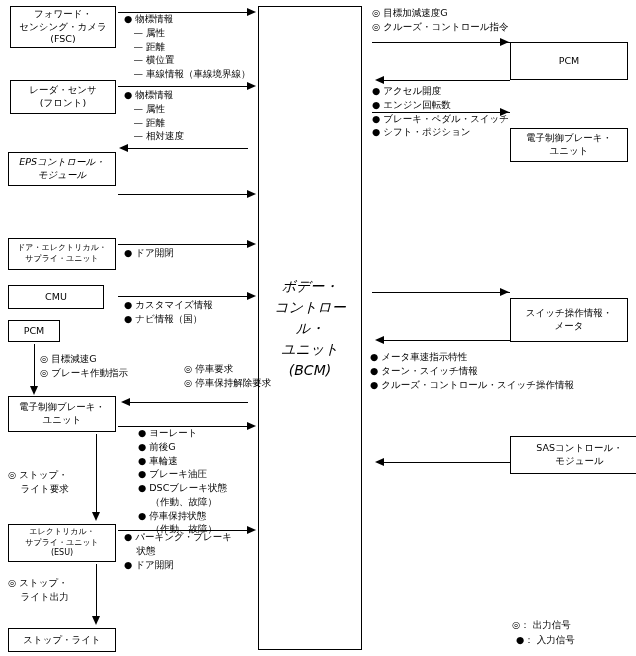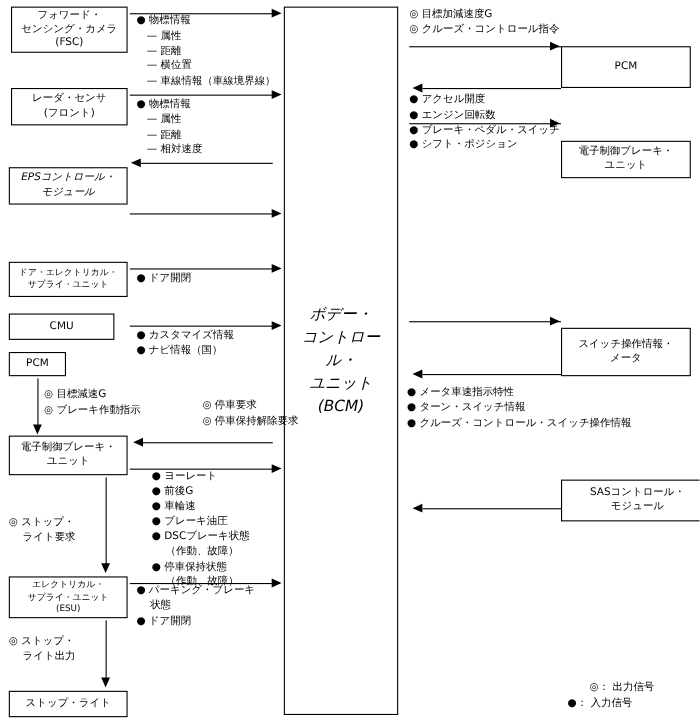--- a/index.html
+++ b/index.html
@@ -230,16 +230,16 @@
   <div class="lbl" style="left:372px;top:6px;width:190px;">◎ 目標加減速度G
 ◎ クルーズ・コントロール指令</div>
 
 
 
   <div class="lbl" style="left:370px;top:350px;width:268px;">● メータ車速指示特性
 ● ターン・スイッチ情報
 ● クルーズ・コントロール・スイッチ操作情報</div>
 
 
-  <div class="legend" style="left:536px;top:618px;">◎： 出力信号</div>
+  <div class="legend" style="left:512px;top:618px;">◎： 出力信号</div>
   <div class="legend" style="left:516px;top:633px;">●： 入力信号</div>
 
 </div>
 
 </body></html>

